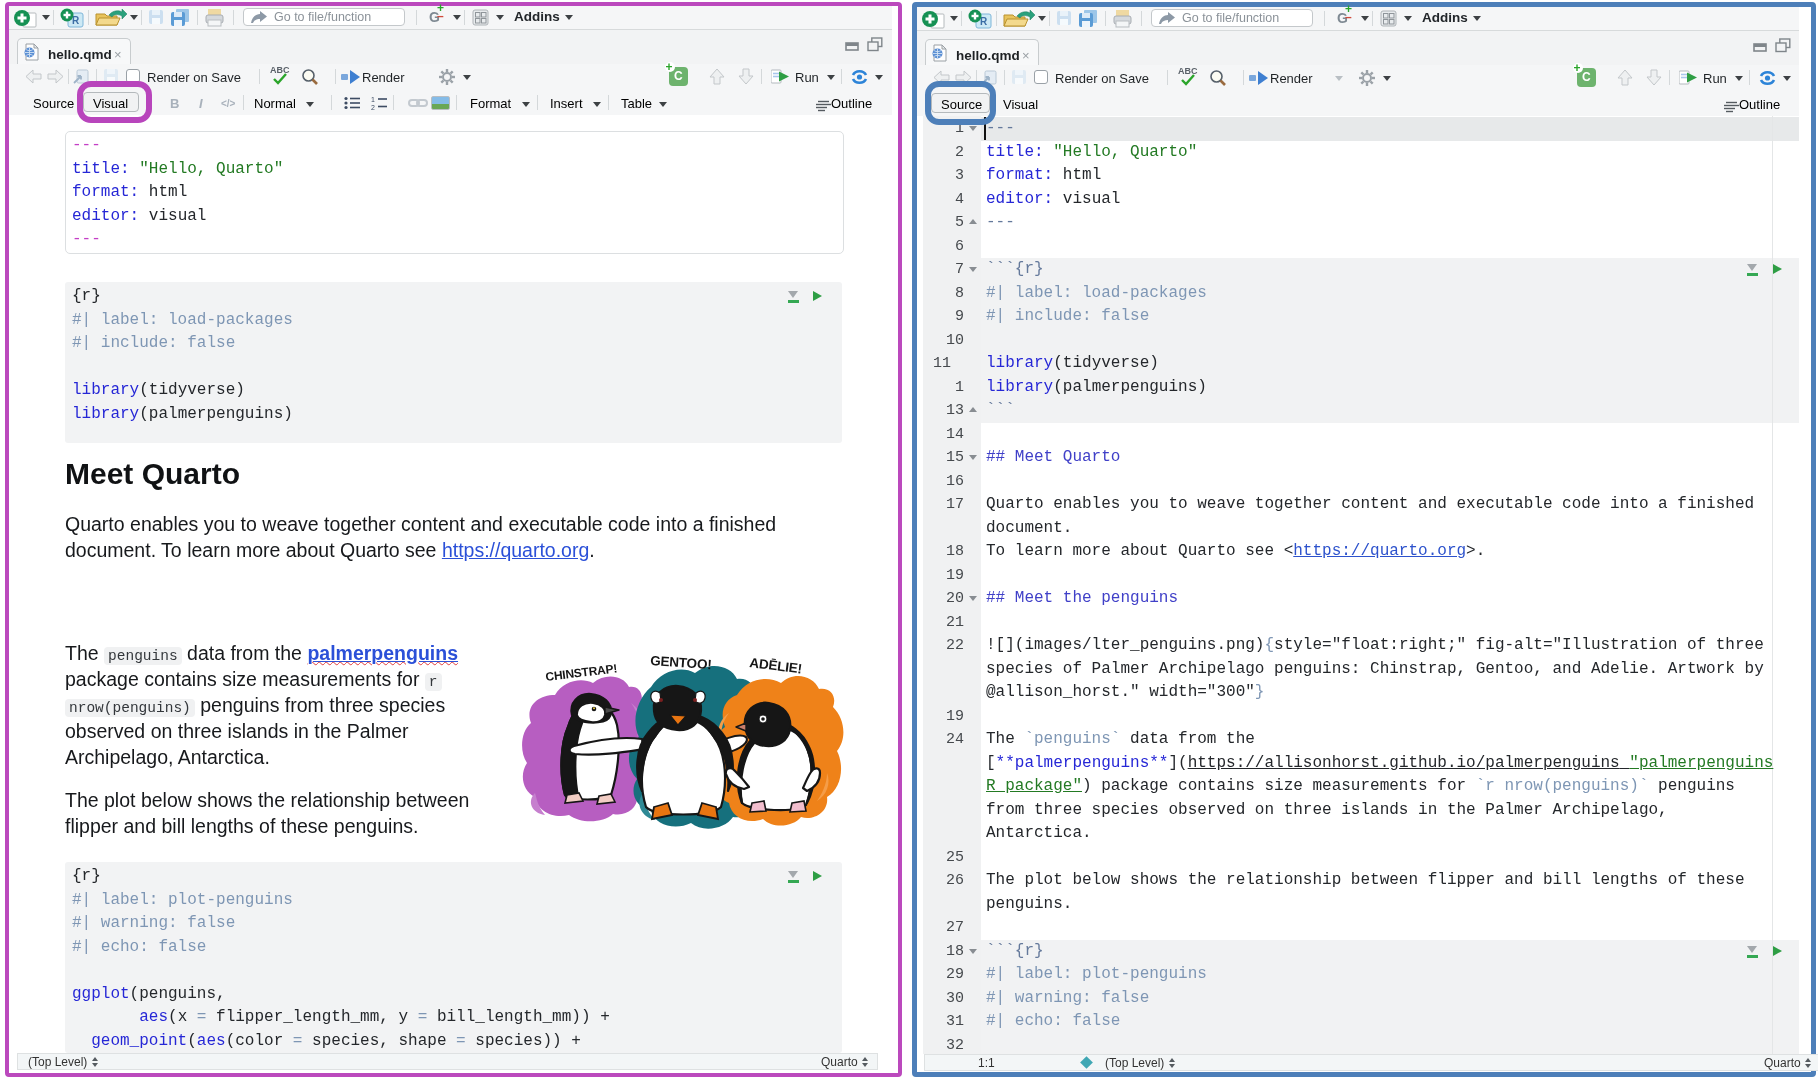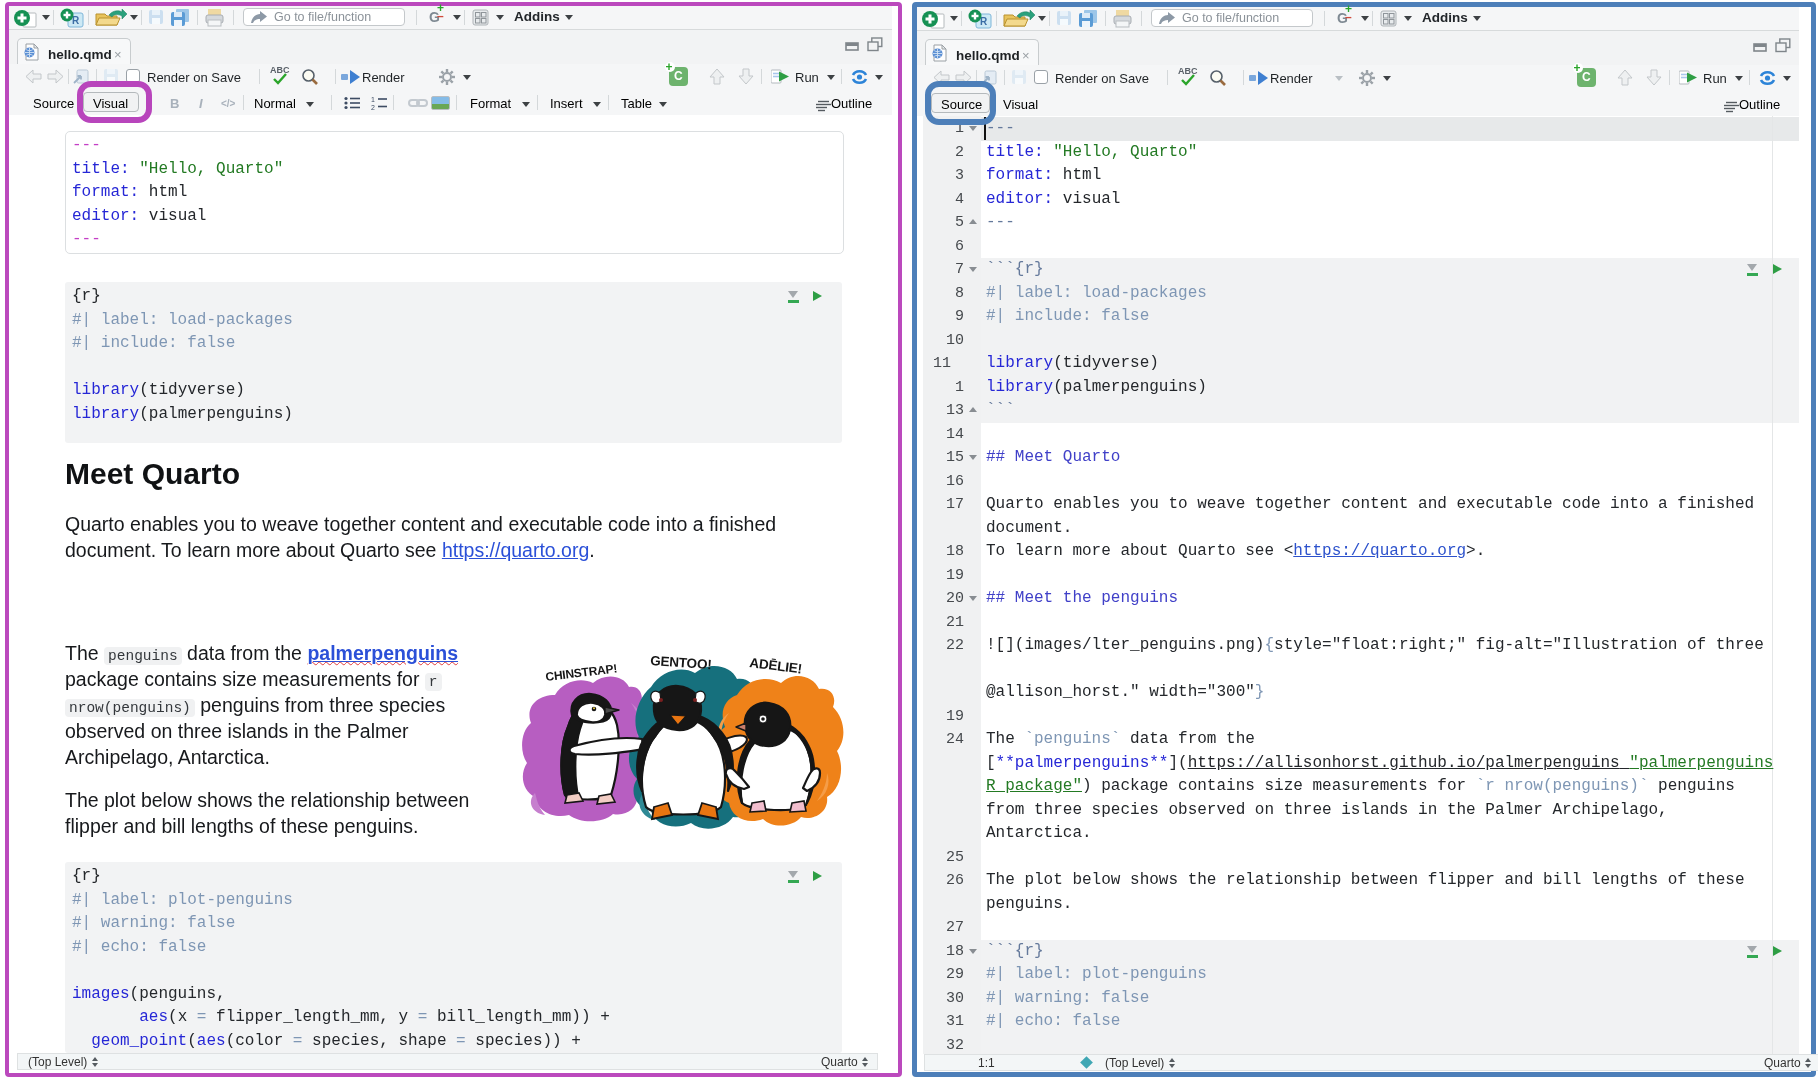--- a/index.html
+++ b/index.html
@@ -364,21 +364,21 @@
   <text x="135" y="22" font-family="Liberation Sans" font-weight="bold" font-size="13.5" fill="#161616" transform="rotate(4 135 22)" letter-spacing="-0.2">GENTOO!</text>
   <text x="234" y="24" font-family="Liberation Sans" font-weight="bold" font-size="13.5" fill="#161616" transform="rotate(7 234 24)" letter-spacing="-0.2">ADĒLIE!</text>
  </svg></div>
 
     <div class="cbox" style="left:56px;top:747px;width:777px;height:191px;"></div>
     <div class="crow" style="left:63px;top:750px;"><span class="t">{r}</span>
 <span class="c">#| label: plot-penguins</span>
 <span class="c">#| warning: false</span>
 <span class="c">#| echo: false</span>
 
-<span class="k">images</span><span class="t">(penguins,</span>
+<span class="k">ggplot</span><span class="t">(penguins,</span>
 <span class="t">       </span><span class="k">aes</span><span class="t">(x </span><span class="c">=</span><span class="t"> flipper_length_mm, y </span><span class="c">=</span><span class="t"> bill_length_mm)) +</span>
 <span class="t">  </span><span class="k">geom_point</span><span class="t">(</span><span class="k">aes</span><span class="t">(color </span><span class="c">=</span><span class="t"> species, shape </span><span class="c">=</span><span class="t"> species)) +</span></div>
     <div class="runabove" style="left:779px;top:756px;"></div>
     <div class="playbtn" style="left:804px;top:756px;"></div>
   </div>
 
   <div class="statusbar" style="left:8px;top:1047px;width:861px;">
     <span style="position:absolute;left:10px;top:1px;">(Top Level) <span class="updn"></span></span>
     <span style="position:absolute;right:8px;top:1px;">Quarto <span class="updn"></span></span>
   </div>
@@ -631,20 +631,21 @@
       <div class="srow" style="left:69px;top:424px;"><span class="t">To learn more about Quarto see &lt;</span><span style="color:#2d52cc;text-decoration:underline;">https://quarto.org</span><span class="t">&gt;.</span></div>
       <div class="gnum" style="top:447.5px;">19</div>
       <div class="srow" style="left:69px;top:447.5px;"></div>
       <div class="gnum" style="top:471px;">20</div>
       <div class="fold dn" style="left:52px;top:480px;"></div>
       <div class="srow" style="left:69px;top:471px;"><span class="hd">## Meet the penguins</span></div>
       <div class="gnum" style="top:494.5px;">21</div>
       <div class="srow" style="left:69px;top:494.5px;"></div>
       <div class="gnum" style="top:518px;">22</div>
       <div class="srow" style="left:69px;top:518px;"><span class="t">![](images/lter_penguins.png)</span><span class="c">{</span><span class="t">style="float:right;" fig-alt="Illustration of three</span></div>
+      <div class="srow" style="left:69px;top:541.5px;"><span class="t">species of Palmer Archipelago penguins: Chinstrap, Gentoo, and Adelie. Artwork by</span></div>
       <div class="srow" style="left:69px;top:565px;"><span class="t">@allison_horst." width="300"</span><span class="c">}</span></div>
       <div class="gnum" style="top:588.5px;">19</div>
       <div class="srow" style="left:69px;top:588.5px;"></div>
       <div class="gnum" style="top:612px;">24</div>
       <div class="srow" style="left:69px;top:612px;"><span class="t">The </span><span class="c">`penguins`</span><span class="t"> data from the</span></div>
       <div class="srow" style="left:69px;top:635.5px;"><span class="t">[</span><span class="k">**palmerpenguins**</span><span class="t">](</span><span class="t" style="text-decoration:underline;text-align:right;">https://allisonhorst.github.io/palmerpenguins</span><span class="t" style="text-decoration:underline;"> </span><span class="g" style="text-decoration:underline;">"palmerpenguins</span></div>
       <div class="srow" style="left:69px;top:659px;"><span class="g" style="text-decoration:underline;">R package"</span><span class="t">) package contains size measurements for </span><span class="c">`r nrow(penguins)`</span><span class="t"> penguins</span></div>
       <div class="srow" style="left:69px;top:682.5px;"><span class="t">from three species observed on three islands in the Palmer Archipelago,</span></div>
       <div class="srow" style="left:69px;top:706px;"><span class="t">Antarctica.</span></div>
       <div class="gnum" style="top:729.5px;">25</div>

